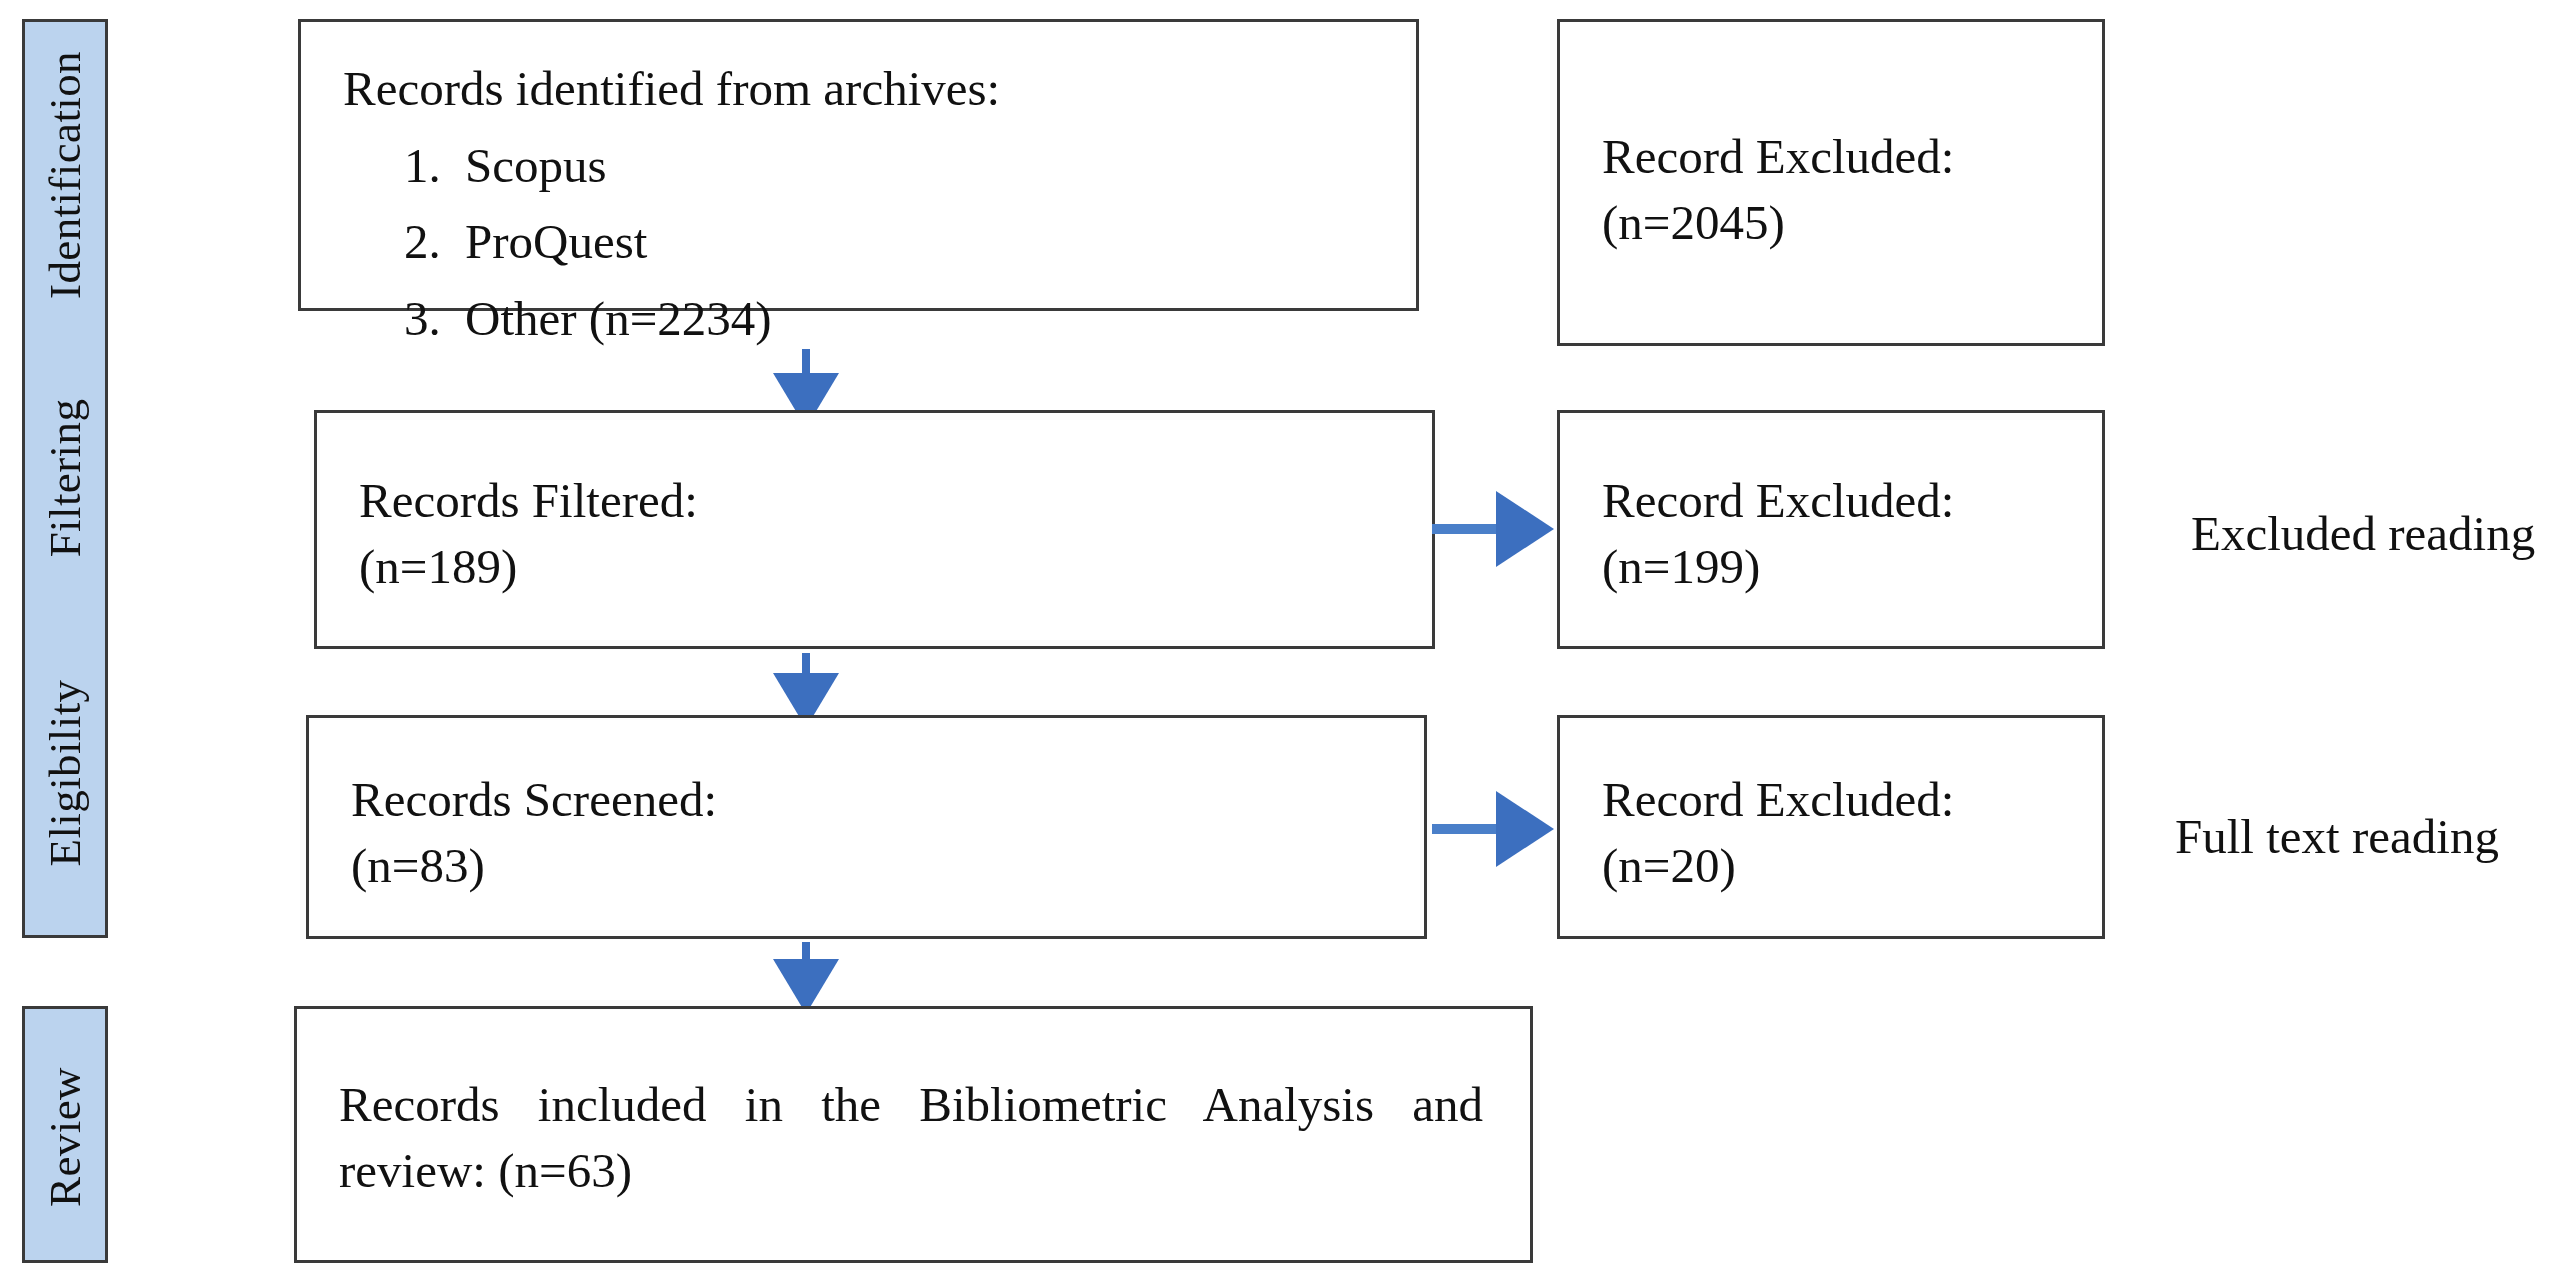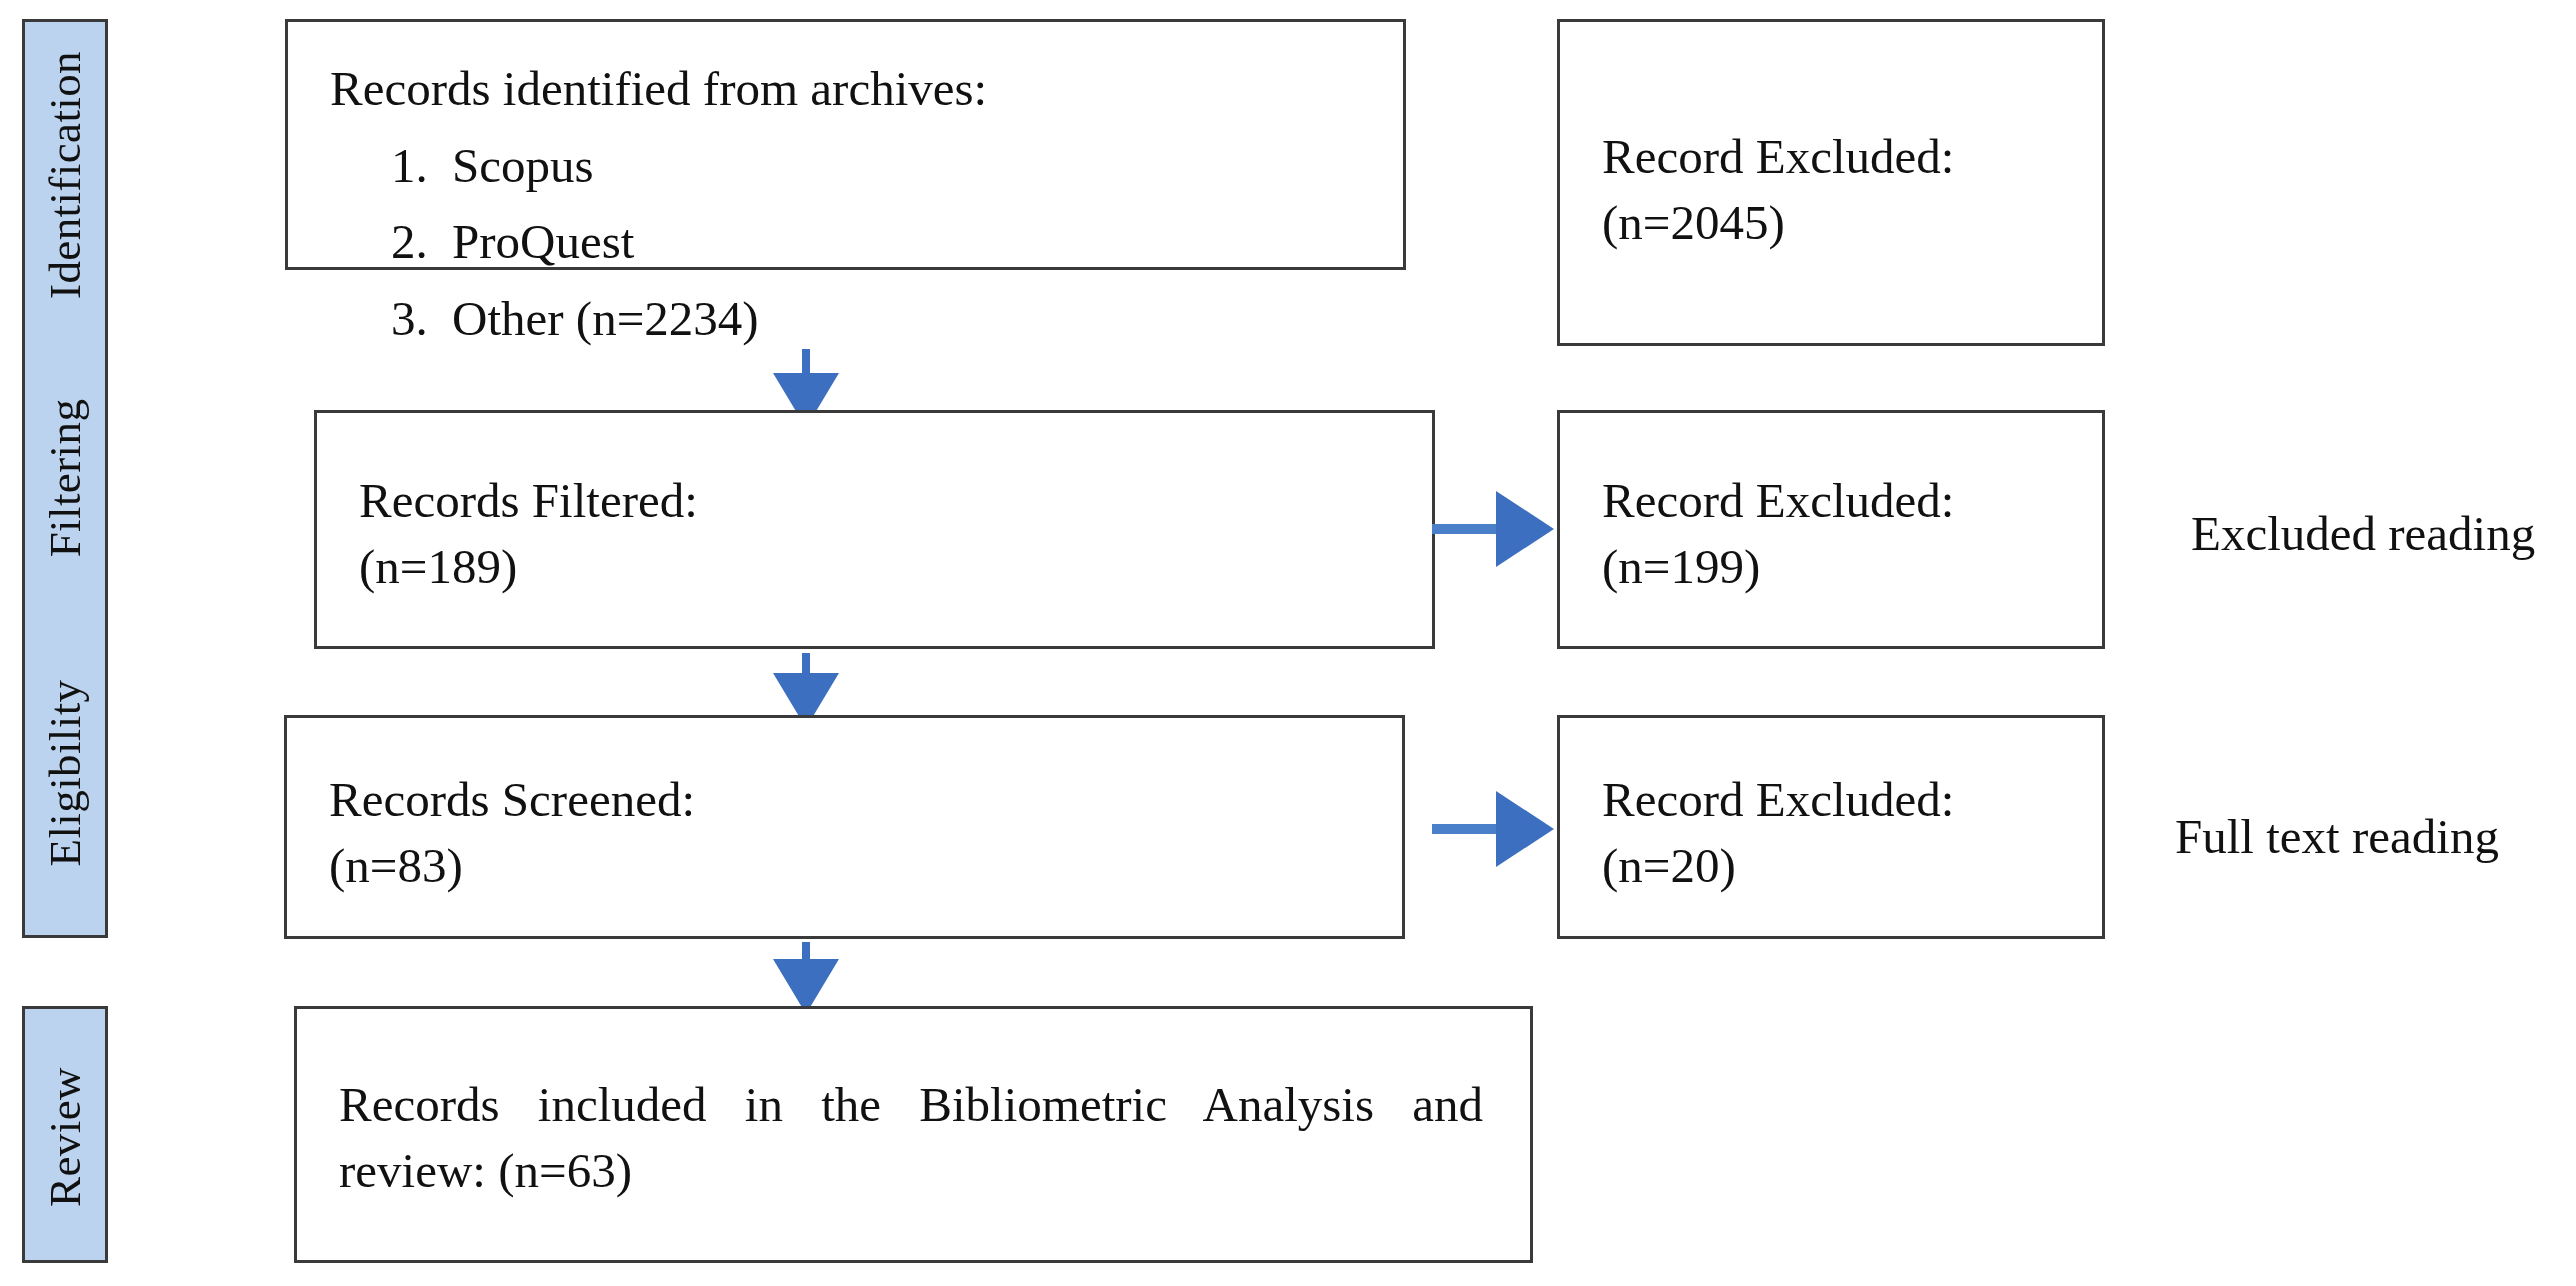--- a/index.html
+++ b/index.html
@@ -136,21 +136,21 @@
   <div class="stage-band" style="left:22px; top:19px; width:86px; height:919px;">
     <div class="vlabel" style="top:153px; transform:translate(-50%,-50%) rotate(-90deg);">Identification</div>
     <div class="vlabel" style="top:456px; transform:translate(-50%,-50%) rotate(-90deg);">Filtering</div>
     <div class="vlabel" style="top:751px; transform:translate(-50%,-50%) rotate(-90deg);">Eligibility</div>
   </div>
 
   <div class="stage-band" style="left:22px; top:1006px; width:86px; height:257px;">
     <div class="vlabel" style="top:128px; transform:translate(-50%,-50%) rotate(-90deg);">Review</div>
   </div>
 
-  <div class="box" style="left:285px; top:19px; width:1121px; height:251px;">
+  <div class="box" style="left:298px; top:19px; width:1121px; height:292px;">
     <div class="boxtext" style="top:34px;">
       <span class="line">Records identified from archives:</span>
       <ul class="numlist">
         <li>
           <span class="num">1.</span>
           <span class="item">Scopus</span>
         </li>
         <li>
           <span class="num">2.</span>
           <span class="item">ProQuest</span>
@@ -194,21 +194,21 @@
     </div>
   </div>
 
   <div class="annotation" style="left:2191px; top:505px;">Excluded reading</div>
 
   <div class="arrow-down" style="left:806px; top:653px;">
     <div class="stem" style="height:23.5px;"></div>
     <div class="head" style="top:20.3px;"></div>
   </div>
 
-  <div class="box" style="left:284px; top:715px; width:1121px; height:224px;">
+  <div class="box" style="left:306px; top:715px; width:1121px; height:224px;">
     <div class="boxtext" style="top:49px;">
       <span class="line">Records Screened:</span>
       <span class="line">(n=83)</span>
     </div>
   </div>
 
   <div class="arrow-right" style="left:1432px; top:829px;">
     <div class="stem" style="width:67px;"></div>
     <div class="head" style="left:64px;"></div>
   </div>

